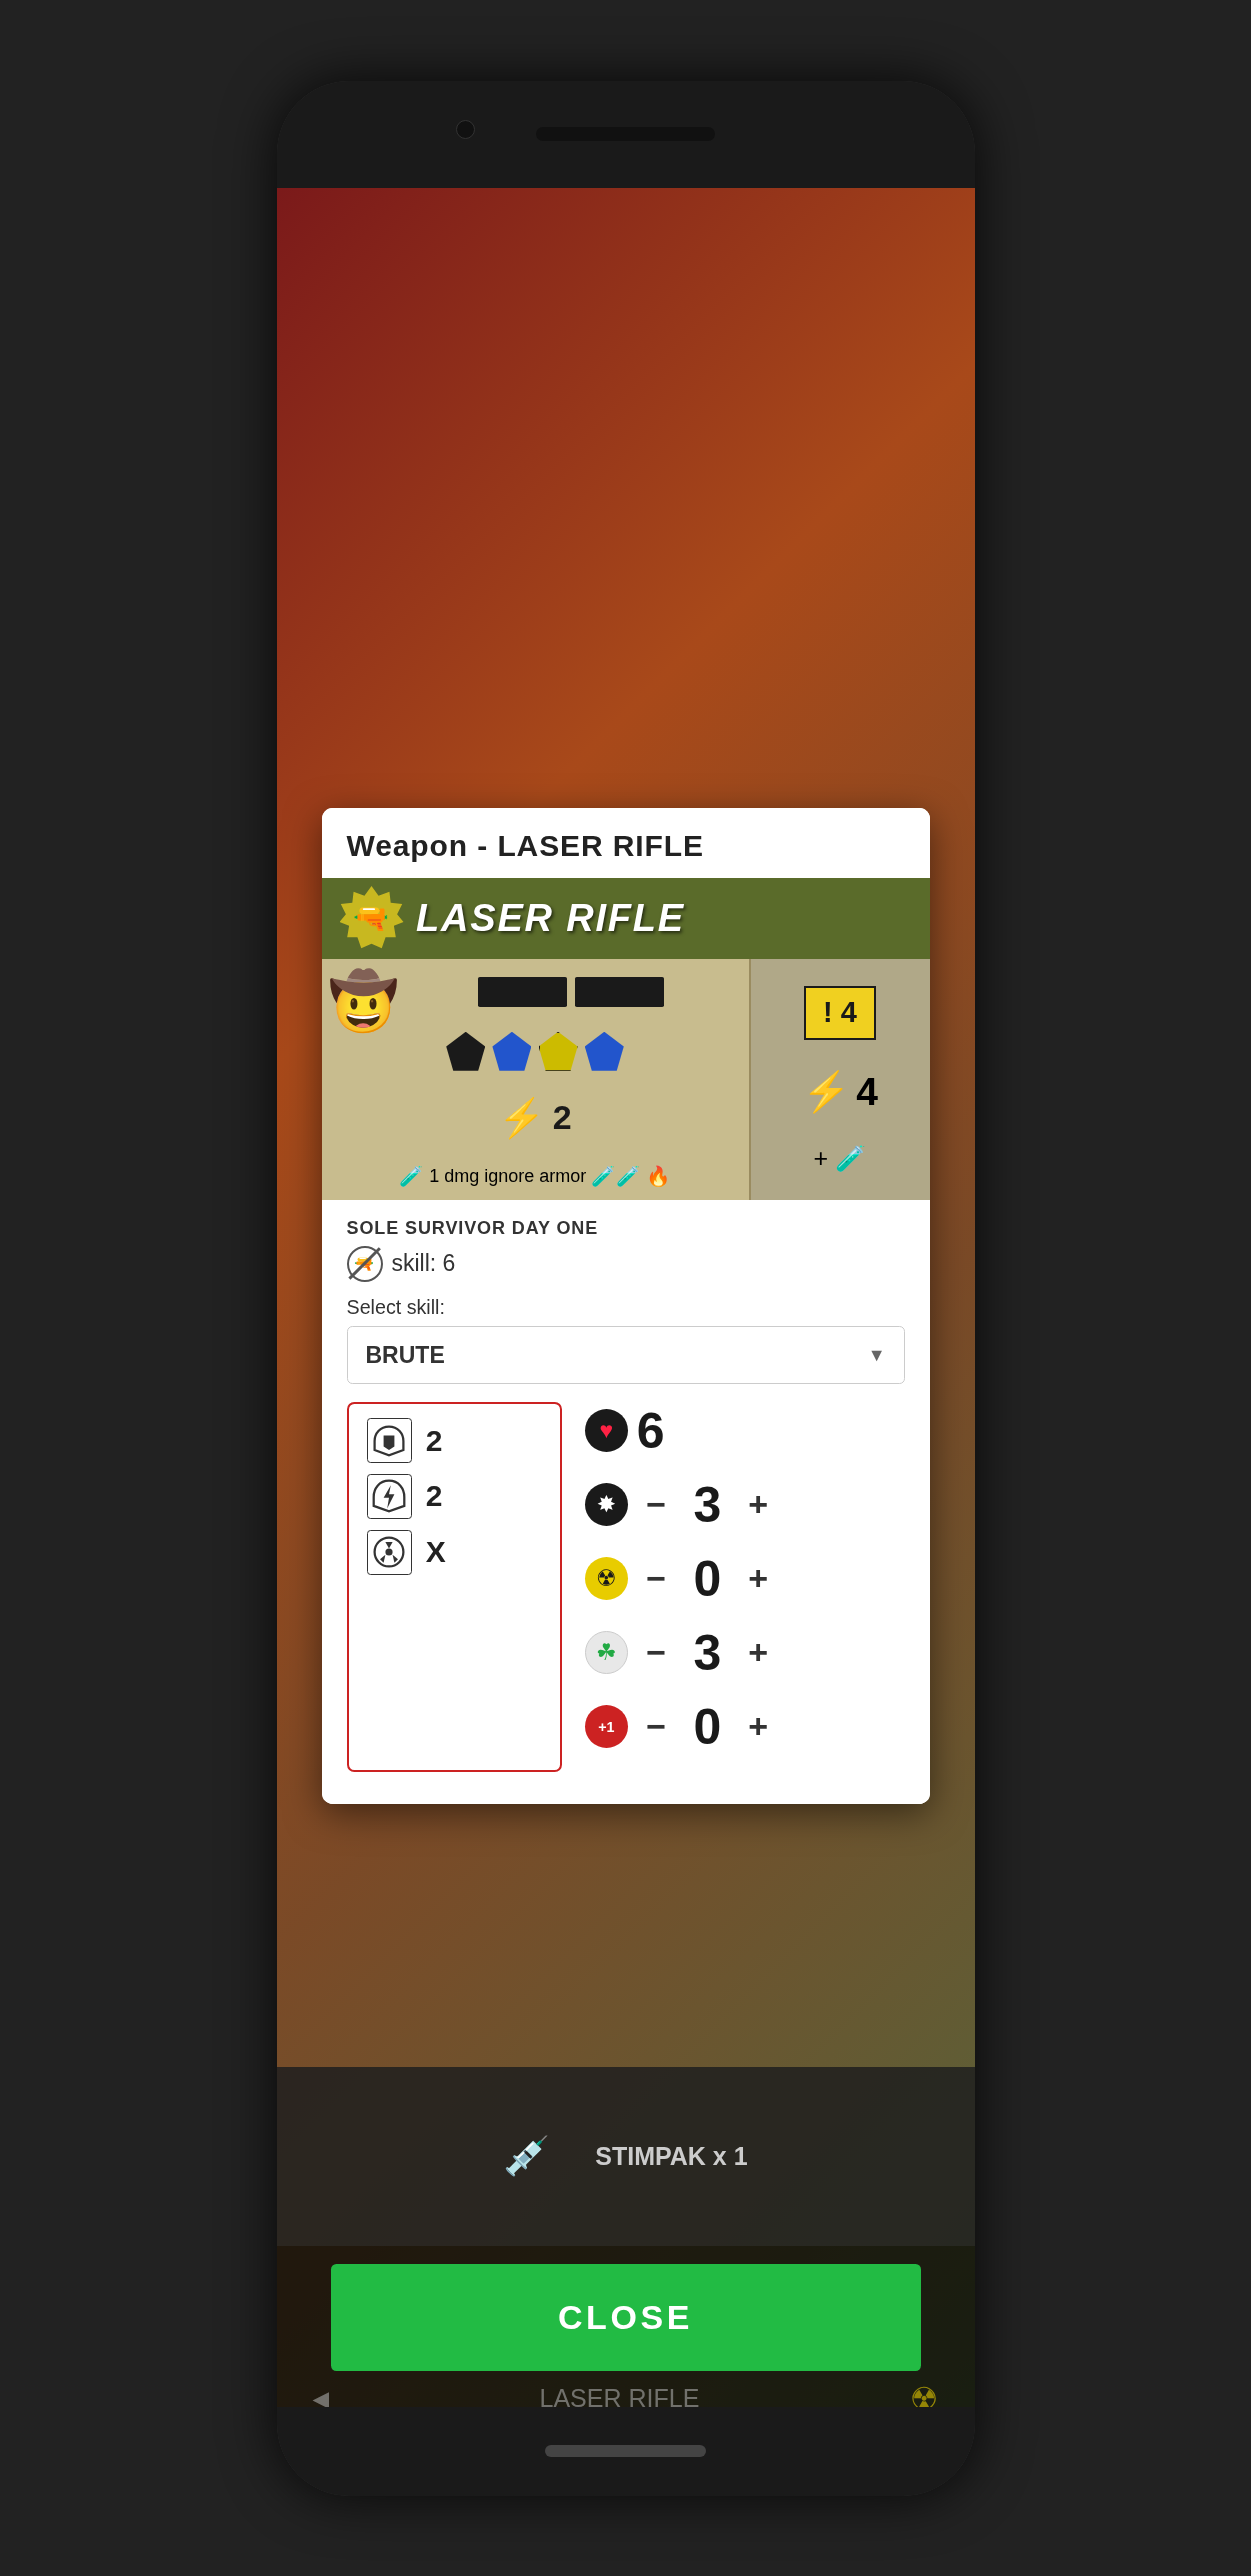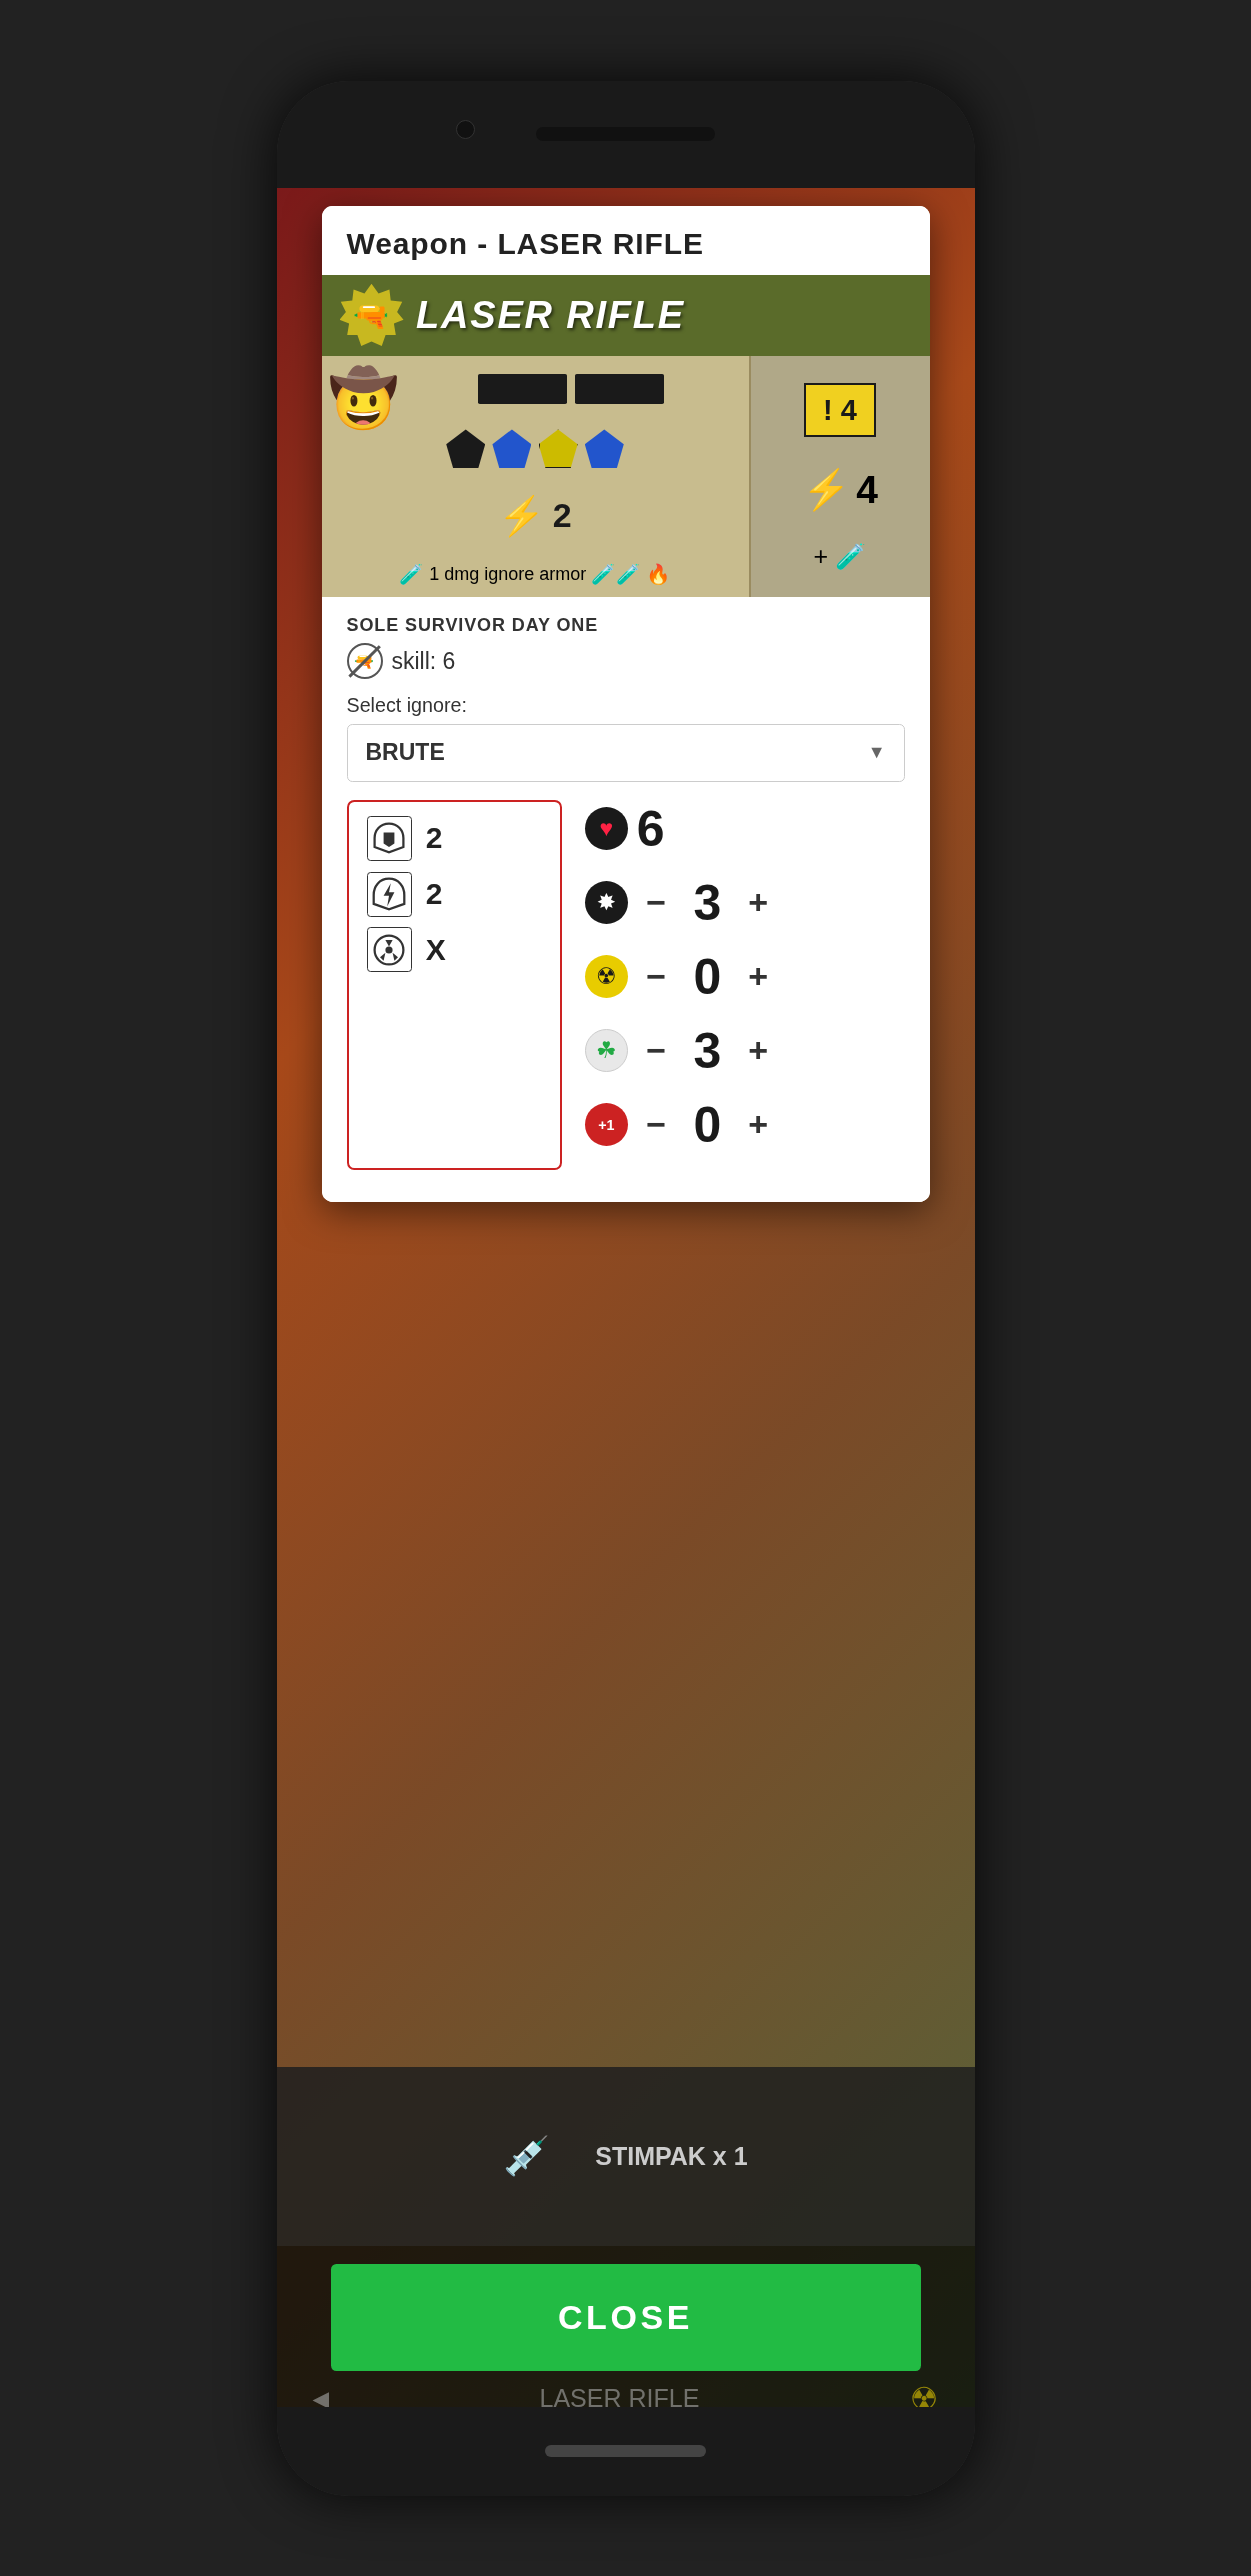--- a/index.html
+++ b/index.html
@@ -71,21 +71,21 @@
       background: linear-gradient(135deg, #8b0000 0%, #cc4400 30%, #8b4513 60%, #556b2f 100%);
       opacity: 0.7;
     }
 
     .modal-overlay {
       position: absolute;
       inset: 0;
       display: flex;
       flex-direction: column;
       align-items: center;
-      justify-content: flex-start;
+      justify-content: center;
       padding-top: 18px;
     }
 
     .modal {
       width: 608px;
       background: #fff;
       border-radius: 10.7px;
       overflow: hidden;
       box-shadow: 0 9px 36px rgba(0,0,0,0.5);
     }
@@ -614,21 +614,21 @@
 
           <div class="survivor-label">SOLE SURVIVOR DAY ONE</div>
 
           <div class="skill-row">
             <div class="no-weapon-icon">
               <span style="font-size:16px;">🔫</span>
             </div>
             <span class="skill-text">skill: 6</span>
           </div>
 
-          <div class="target-label">Select ignore:</div>
+          <div class="target-label">Select skill:</div>
 
           <div class="target-dropdown">
             <span>BRUTE</span>
             <span class="dropdown-arrow">▼</span>
           </div>
 
           <div class="stats-section">
 
             <div class="armor-box">
 

